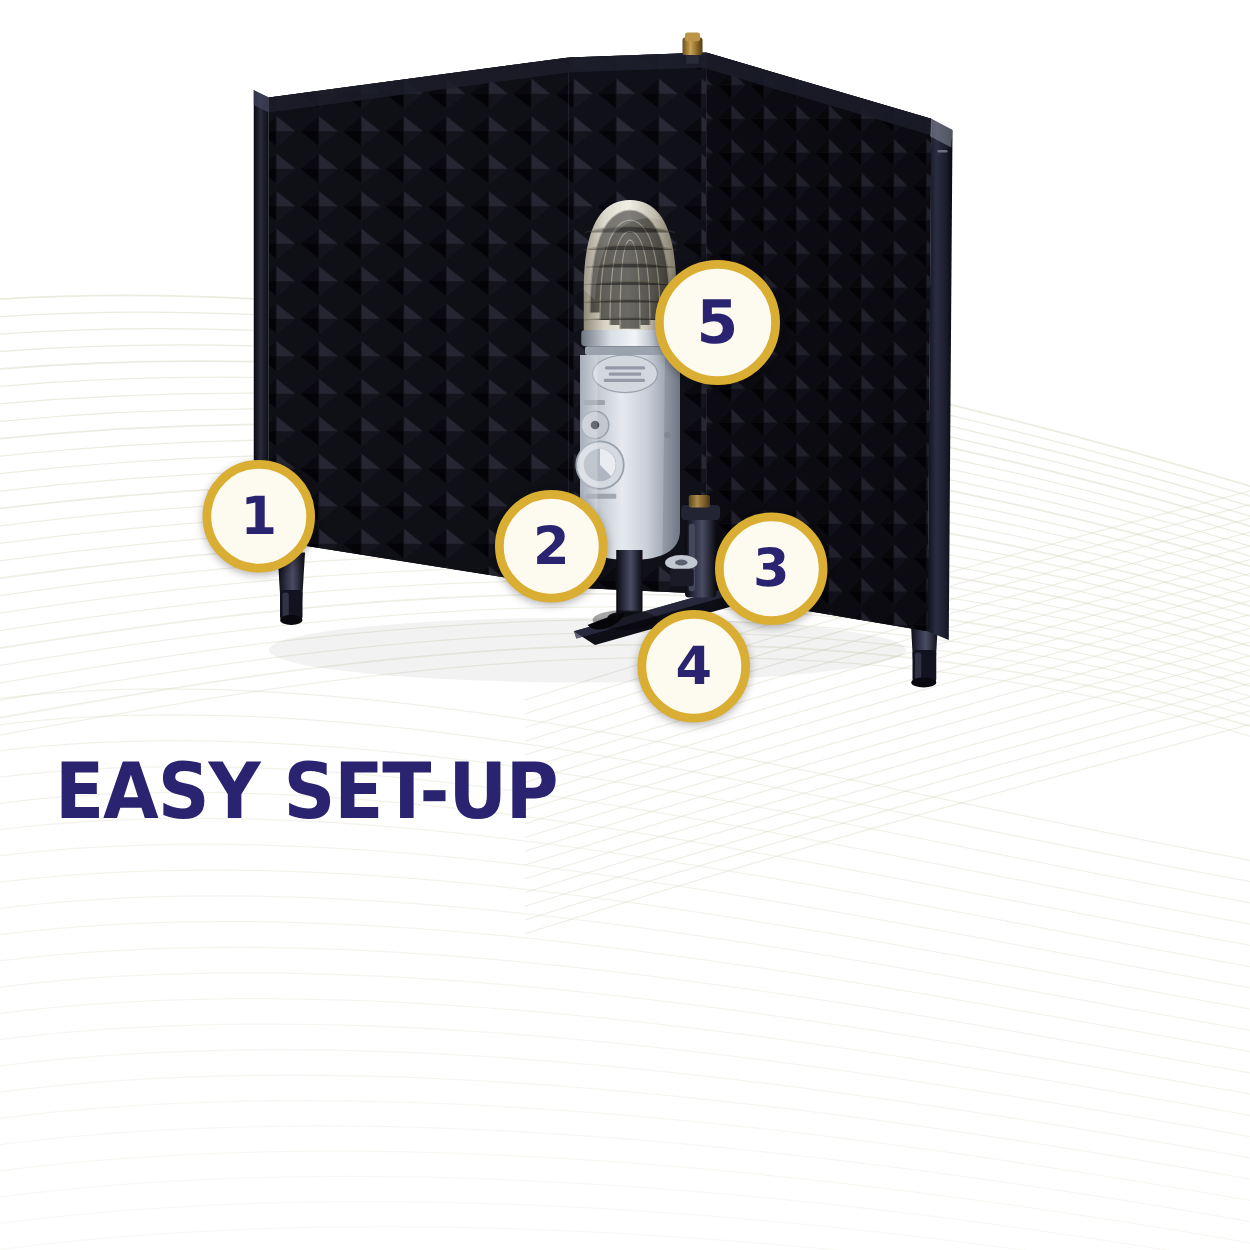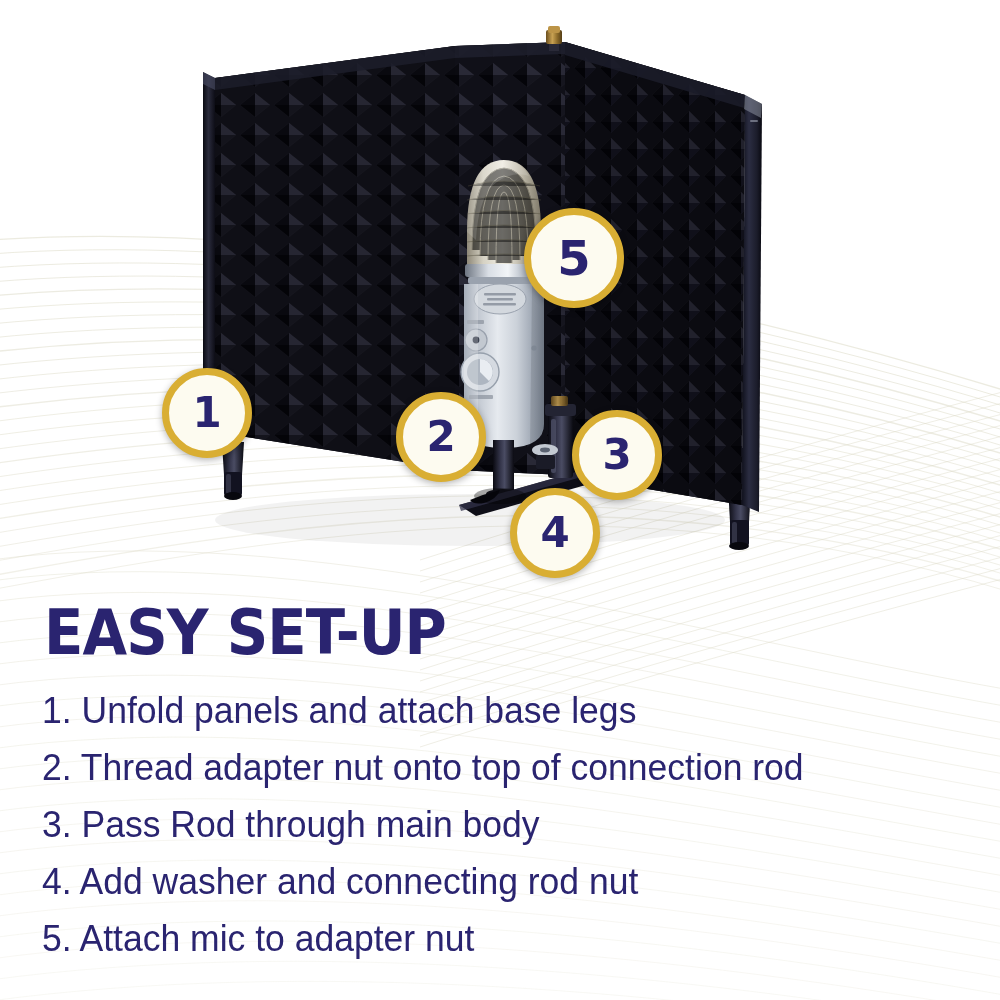--- a/index.html
+++ b/index.html
@@ -342,21 +342,14 @@
       <span>4</span>
     </div>
 
     <div class="badge" style="left:524px;top:208px;width:86px;height:86px;font-size:48px;">
       <span>5</span>
     </div>
   </div>
 
   <div class="headline">EASY SET-UP</div>
 
-  <div class="steps">
-    <div class="step">1. Unfold panels and attach base legs</div>
-    <div class="step">2. Thread adapter nut onto top of connection rod</div>
-    <div class="step">3. Pass Rod through main body</div>
-    <div class="step">4. Add washer and connecting rod nut</div>
-    <div class="step">5. Attach mic to adapter nut</div>
-  </div>
 
 </div>
 
 </body></html>

